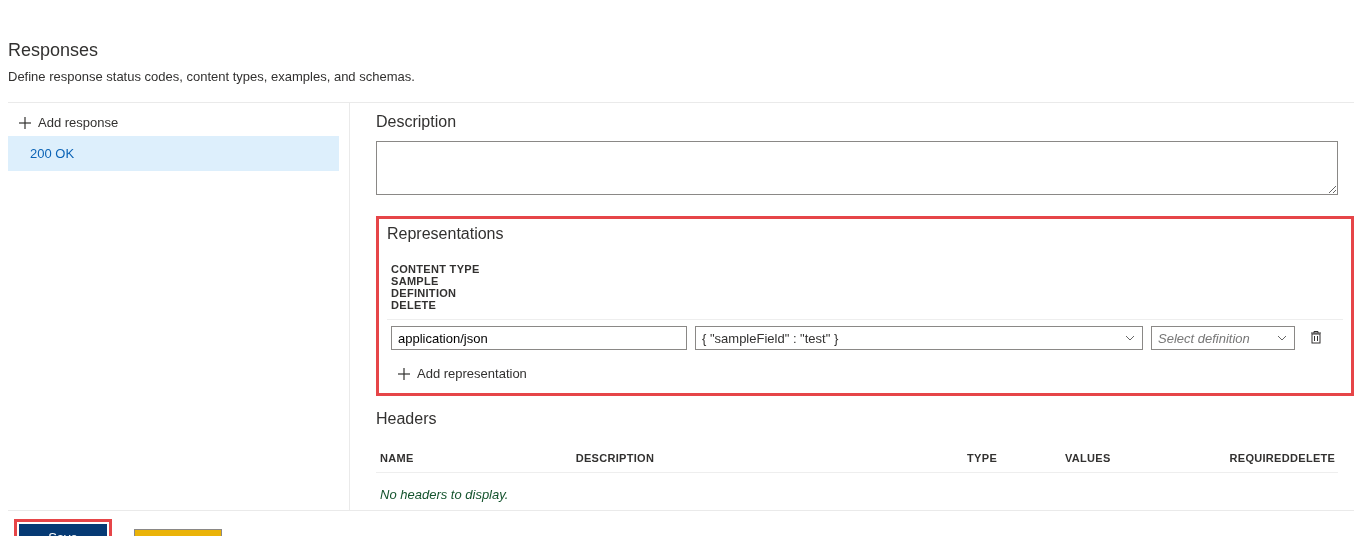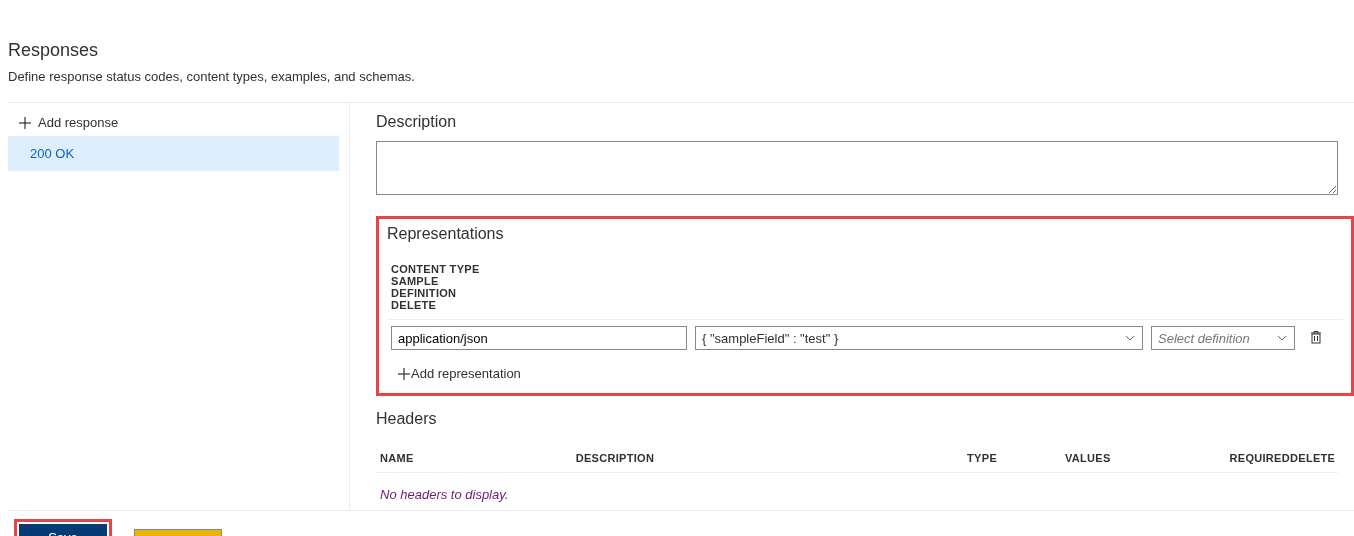--- a/index.html
+++ b/index.html
@@ -149,21 +149,21 @@
     height: 18px;
     display: inline-flex;
     align-items: center;
     justify-content: center;
     cursor: pointer;
     margin-left: 4px;
   }
   .add-rep {
     display: flex;
     align-items: center;
-    gap: 0;
+    gap: 6px;
     padding: 10px 0 4px 10px;
     cursor: pointer;
     font-size: 13px;
   }
   .headers-sec { width: 962px; }
   .headers-head {
     display: flex;
     font-size: 11px;
     font-weight: 600;
     padding: 14px 0 8px 4px;
@@ -171,21 +171,21 @@
     letter-spacing: 0.3px;
   }
   .h-name { width: 200px; }
   .h-desc { width: 400px; }
   .h-type { width: 100px; }
   .h-vals { width: 150px; }
   .h-req  { width: 80px; text-align: right; }
   .h-del  { width: 48px; text-align: right; padding-right:4px; }
   .no-headers {
     font-style: italic;
-    color: #701a75;
+    color: #14532d;
     padding: 14px 0 8px 4px;
     font-size: 13px;
   }
   .footer {
     border-top: 1px solid #eaeaea;
     padding: 8px 6px;
     display: flex;
     gap: 22px;
     align-items: flex-end;
   }

